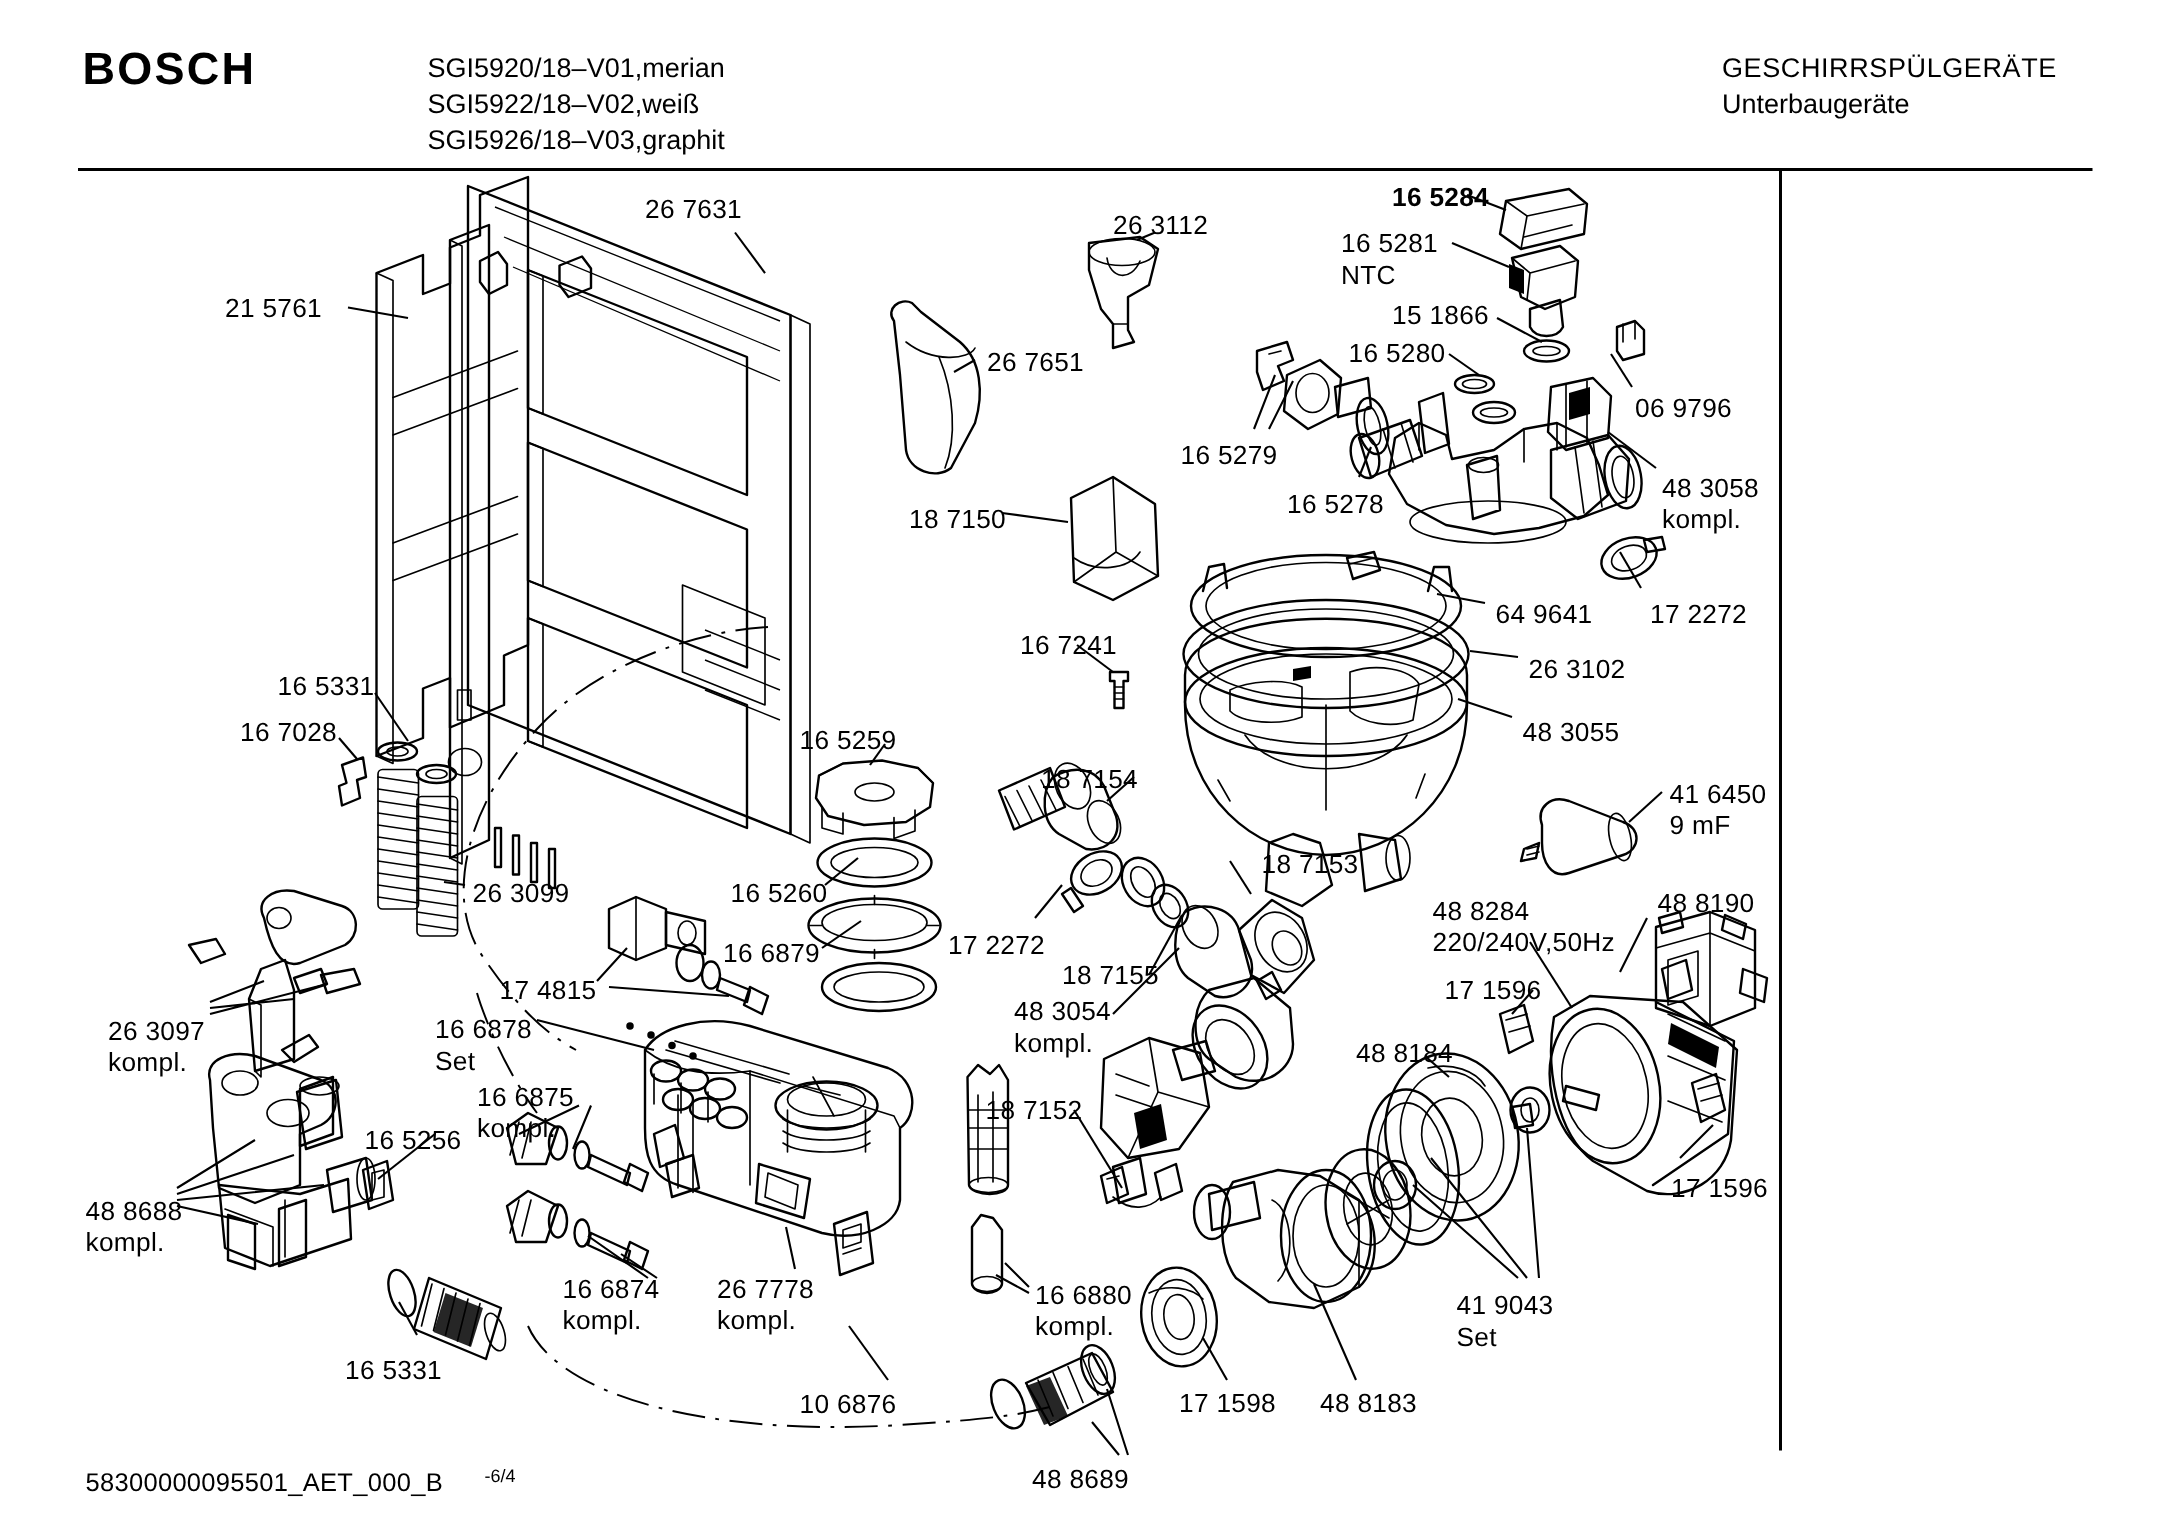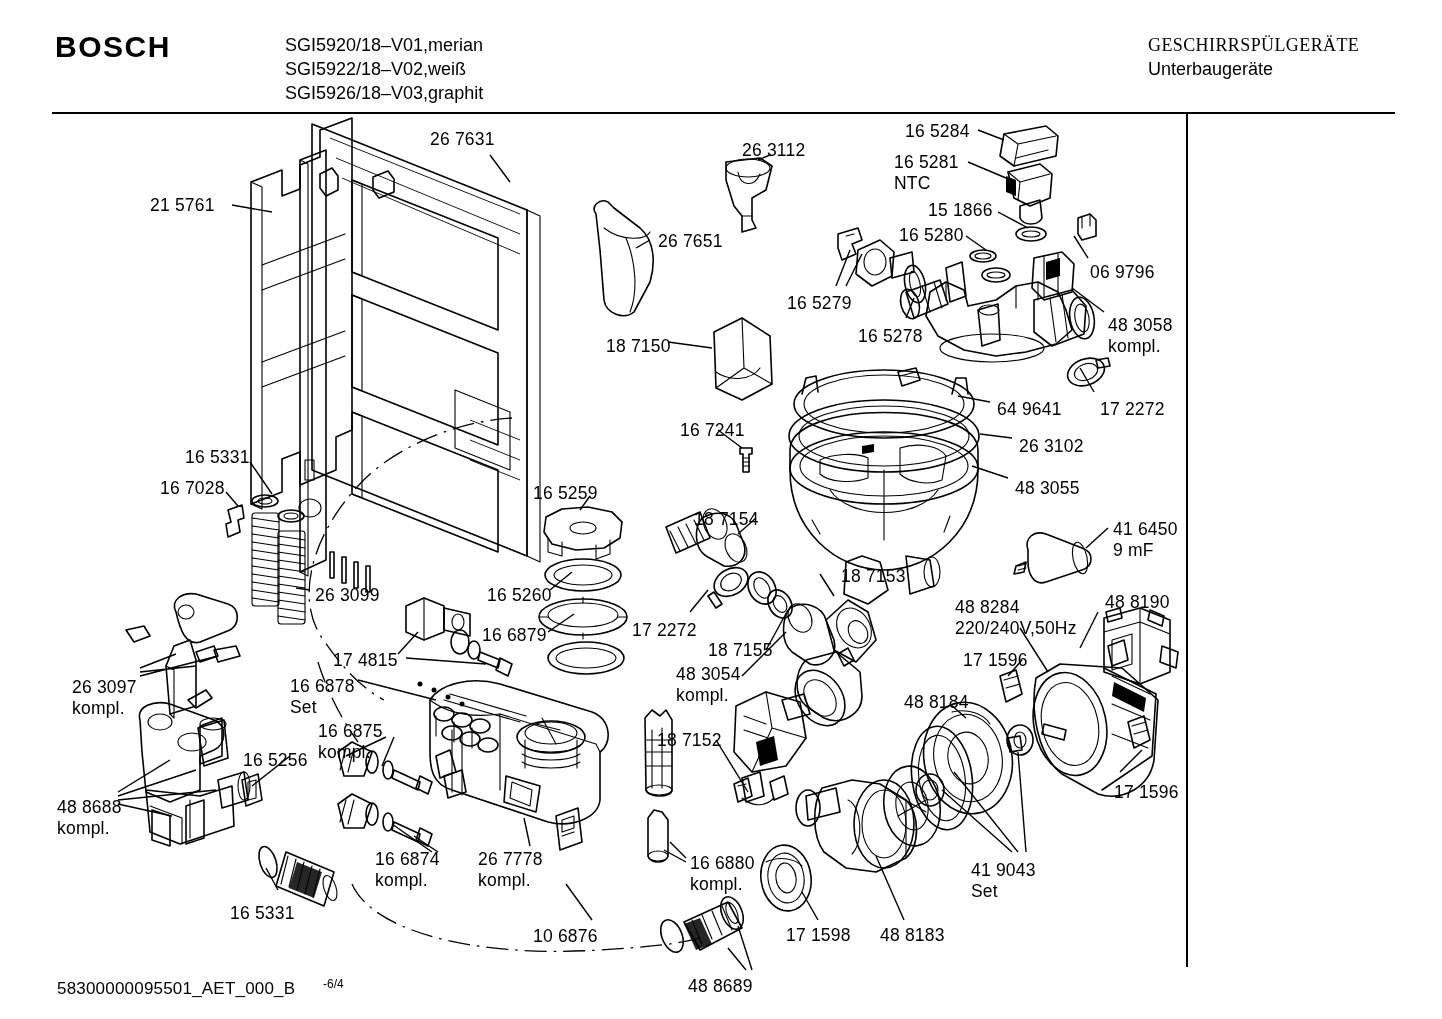--- a/index.html
+++ b/index.html
@@ -12,21 +12,21 @@
 
   
   .brand{
     position:absolute;left:55px;top:30px;
     font-size:30px;font-weight:bold;letter-spacing:1.5px;
     font-family:"Liberation Sans", sans-serif;
   }
   .model-list{position:absolute;left:285px;top:33px;font-size:18px;line-height:24px;}
   .model-list div{white-space:pre;}
   .cat{position:absolute;left:1148px;top:33px;font-size:18px;line-height:24px;}
-  .cat .c1{letter-spacing:0.4px;font-family:Liberation Serif, serif;}
+  .cat .c1{letter-spacing:0.4px;}
   .cat .c2{}
 
   
   .rule-top{position:absolute;left:52px;top:112px;width:1343px;height:0;border-top:2.5px solid #000;}
   .rule-vert{position:absolute;left:1186px;top:113px;width:0;height:854px;border-left:2.5px solid #000;}
 
   
   .footer-code{position:absolute;left:57px;top:979px;font-size:17px;letter-spacing:0.2px;}
   .footer-page{position:absolute;left:323px;top:977px;font-size:12px;}
 
@@ -605,21 +605,21 @@
       <div class="lbl" style="left: 742px; top: 140px;">26 3112</div>
       <div class="lbl" style="left: 658px; top: 231px;">26 7651</div>
       <div class="lbl" style="left: 606px; top: 336px;">18 7150</div>
       <div class="lbl" style="left: 680px; top: 420px;">16 7241</div>
       <div class="lbl" style="left: 694px; top: 509px;">18 7154</div>
       <div class="lbl" style="left: 632px; top: 620px;">17 2272</div>
       <div class="lbl" style="left: 708px; top: 640px;">18 7155</div>
       <div class="lbl" style="left: 676px; top: 664px;">48 3054
 kompl.</div>
       <div class="lbl" style="left: 798px; top: 566px; margin-left: 43px;">18 7153</div>
-      <div class="lbl" style="left: 905px; top: 121px;">16 5284</div>
+      <div class="lbl" style="left: 928px; top: 121px; font-weight: bold;">16 5284</div>
       <div class="lbl" style="left: 894px; top: 152px;">16 5281
 NTC</div>
       <div class="lbl" style="left: 928px; top: 200px;">15 1866</div>
       <div class="lbl" style="left: 899px; top: 225px;">16 5280</div>
       <div class="lbl" style="left: 787px; top: 293px;">16 5279</div>
       <div class="lbl" style="left: 858px; top: 326px;">16 5278</div>
       <div class="lbl" style="left: 1090px; top: 262px;">06 9796</div>
       <div class="lbl" style="left: 1108px; top: 315px;">48 3058
 kompl.</div>
       <div class="lbl" style="left: 997px; top: 399px;">64 9641</div>

